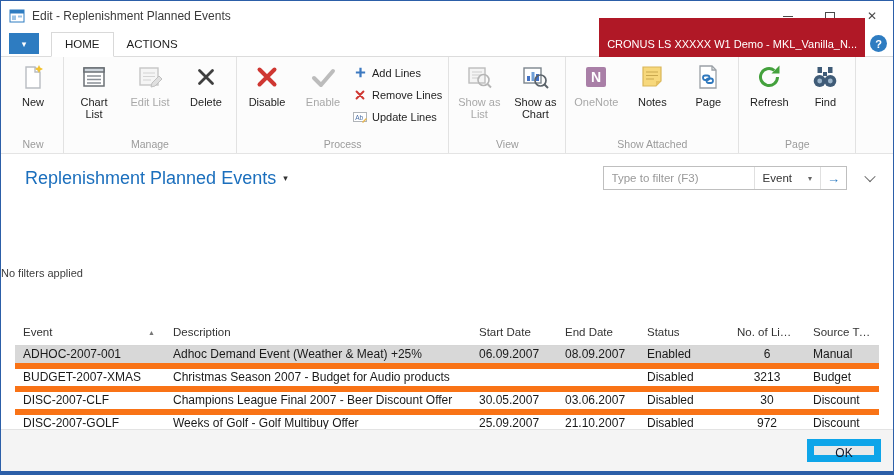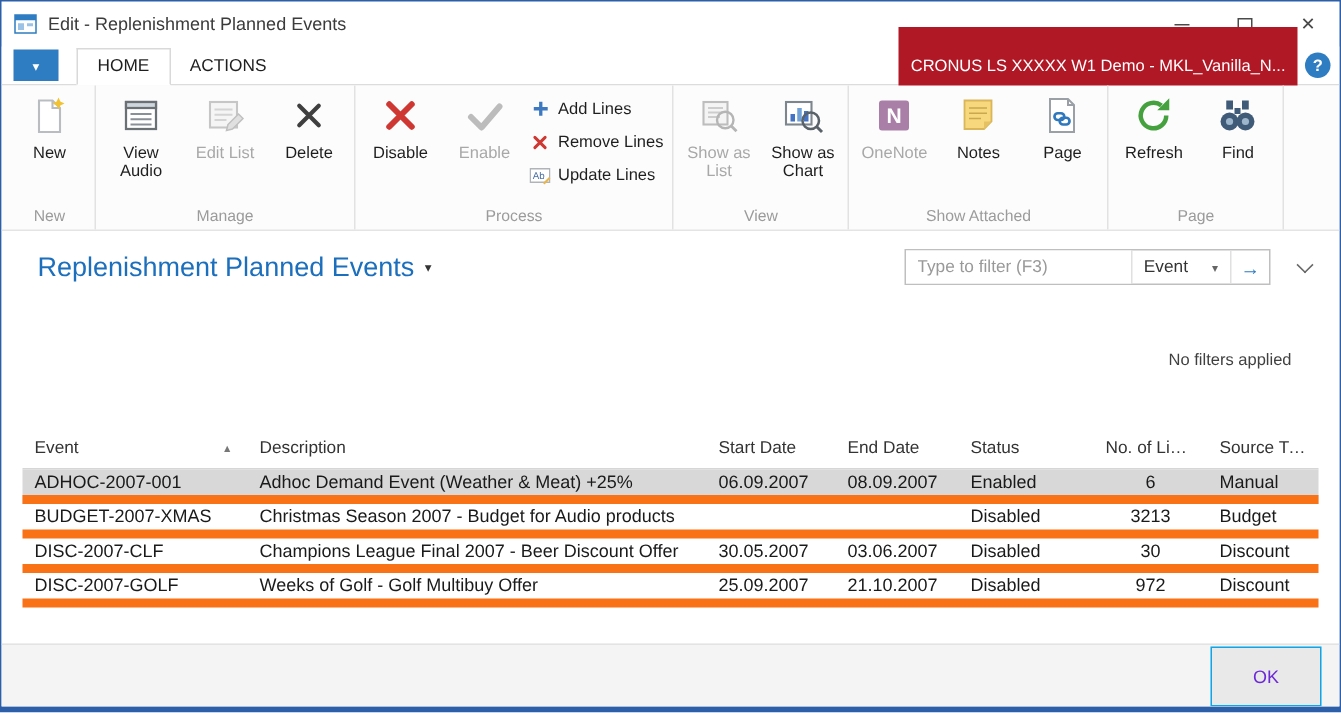--- a/index.html
+++ b/index.html
@@ -51,40 +51,40 @@
   .filter-area { margin-left:auto; display:flex; align-items:center; gap:14px; }
   .filter-box { display:flex; align-items:stretch; border:1px solid #bfbfbf; height:24px; background:#fff; }
   .filter-input { border:none; outline:none; width:150px; padding:0 8px; font-size:11.5px; color:#333; font-family:inherit; }
   .filter-input::placeholder { color:#999; }
   .filter-field { display:flex; align-items:center; gap:16px; padding:0 8px; border-left:1px solid #e0e0e0; font-size:11.5px; color:#333; cursor:pointer; }
   .filter-field .caret { font-size:8px; color:#666; }
   .filter-go { width:26px; border-left:1px solid #e0e0e0; display:flex; align-items:center; justify-content:center;
                color:#2e7cc1; font-size:13px; cursor:pointer; }
   .collapse-btn { width:18px; height:18px; display:flex; align-items:center; justify-content:center; cursor:pointer; }
   .chevron-down { width:8px; height:8px; border-right:1.5px solid #666; border-bottom:1.5px solid #666; transform:rotate(45deg) translate(-1px,-1px); }
-  .filters-status { text-align:right; font-size:11px; color:#404040; padding:8px 32px 2px 0; }
+  .filters-status { text-align:left; font-size:11px; color:#404040; padding:8px 32px 2px 0;margin-top:33px; }
 
   
   .table { margin:2px 14px 0 14px; font-size:12px; }
   .trow, .thead { display:grid; grid-template-columns:150px 306px 86px 82px 90px 76px 1fr; align-items:center; }
   .thead { height:27px; border-bottom:1px solid #d6d6d6; color:#333; font-size:11.5px; }
   .cell { padding:0 8px; white-space:nowrap; overflow:hidden; text-overflow:ellipsis; line-height:23px; }
   .thead .cell { line-height:normal; cursor:pointer; }
   .h-event { display:flex; align-items:center; justify-content:space-between; }
   .sort-ic { font-size:7px; color:#777; margin-right:2px; }
   .num { text-align:center; }
   .trow { height:23px; border-bottom:6px solid #f97316; color:#1a1a1a; cursor:pointer; }
   .trow.selected { background:#d8d8d8; }
 
   .table-filler { flex:1; background:#fff; }
 
   
   .footer { height:42px; background:#f4f4f4; border-top:1px solid #e3e3e3; display:flex; align-items:center;
             justify-content:flex-end; padding-right:12px; flex:0 0 auto; }
-  .ok-btn { width:74px; height:40px; background:#e9e9e9; border:1px solid #0ea5e9; font-size:12px; color:#6d28d9;
+  .ok-btn { width:74px; height:23px; background:#e9e9e9; border:7px solid #0ea5e9; font-size:12px; color:#0f172a;
             font-family:inherit; cursor:pointer; }
 
   svg { display:block; }
 </style>
 </head>
 <body>
 
 <div class="window">
 
   <div class="titlebar">
@@ -143,21 +143,21 @@
     <div class="rgroup">
       <div class="rgroup-buttons">
         <div class="btn-large">
           <span class="ic">
             <svg width="28" height="28" viewBox="0 0 28 28">
               <rect x="4" y="5" width="20" height="18" fill="#fff" stroke="#6b7075" stroke-width="1.5"></rect>
               <rect x="4" y="5" width="20" height="4" fill="#cfd6dd" stroke="#6b7075" stroke-width="1.5"></rect>
               <path d="M7 13h14M7 16.5h14M7 20h14" stroke="#8a9097" stroke-width="1.3"></path>
             </svg>
           </span>
-          <span class="lbl">View Audio</span>
+          <span class="lbl">Chart List</span>
         </div>
         <div class="btn-large disabled">
           <span class="ic">
             <svg width="28" height="28" viewBox="0 0 28 28">
               <rect x="4" y="5" width="18" height="17" fill="#f5f5f5" stroke="#c6c6c6" stroke-width="1.4"></rect>
               <path d="M7 10h12M7 13.5h12M7 17h8" stroke="#d4d4d4" stroke-width="1.2"></path>
               <path d="M16 20l7-7 3 3-7 7-4 1z" fill="#e0e0e0" stroke="#c0c0c0" stroke-width="1"></path>
             </svg>
           </span>
           <span class="lbl">Edit List</span>

